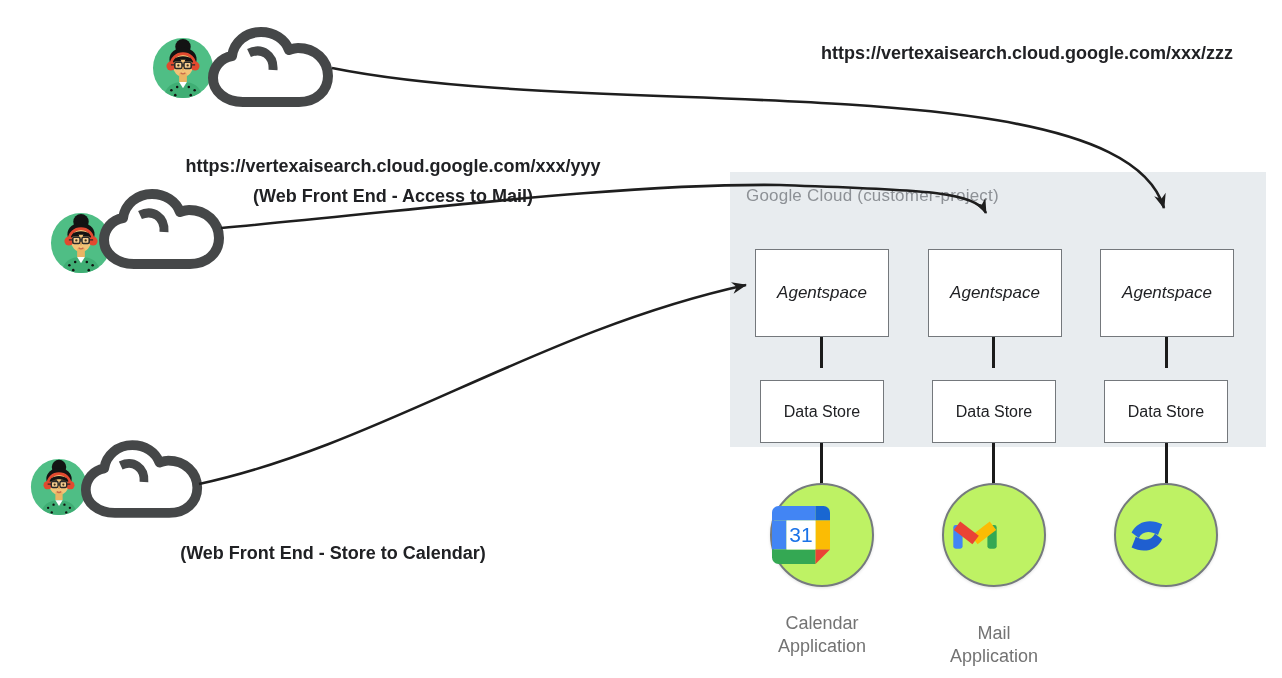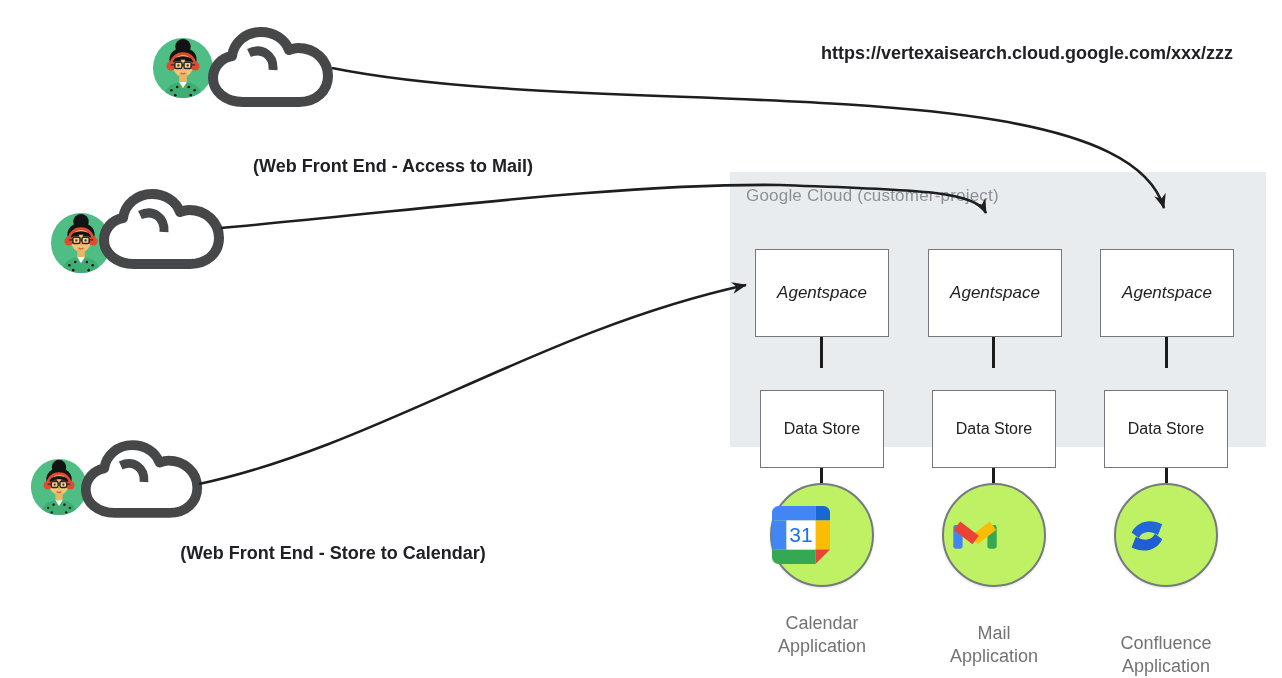--- a/index.html
+++ b/index.html
@@ -18,21 +18,21 @@
   }
   .gcp-label{
     position:absolute;left:746px;top:186px;font-size:17px;color:#8d9196;z-index:2;letter-spacing:.2px;
   }
   
   .node{
     position:absolute;background:#ffffff;border:1.5px solid #74787c;
     display:flex;align-items:center;justify-content:center;z-index:3;box-sizing:border-box;margin-top:23px;
   }
   .engine{width:134px;height:88px;top:226px;font-size:17px;font-style:italic;}
-  .store{width:124px;height:78px;top:367px;font-size:16px;}
+  .store{width:124px;height:63px;top:357px;font-size:16px;}
   .e1{left:755px;} .e2{left:928px;} .e3{left:1100px;}
   .s1{left:760px;} .s2{left:932px;} .s3{left:1104px;}
   
   .vline{position:absolute;width:3px;background:#1b1b1b;z-index:2;}
   
   .app-circle{
     position:absolute;top:483px;width:104px;height:104px;border-radius:50%;
     background:#bef264;border:2px solid #757a7e;box-sizing:border-box;z-index:3;
     display:flex;align-items:center;justify-content:flex-start;
     box-shadow:0 1px 3px rgba(0,0,0,0.12);
@@ -166,20 +166,21 @@
   </svg>
   <svg class="actor-cloud" style="left:80px;top:436px" width="126" height="88" viewBox="0 0 130 88">
     <path d="M 36 78 C 18 78 6 67 6 54 C 6 43 14 34 25 32 C 27 18 39 8 54 8 C 67 8 78 15 82 26 C 85 25 88 24 91 24 C 108 24 121 36 121 52 C 121 67 109 78 92 78 Z" fill="#ffffff" stroke="#454748" stroke-width="10" stroke-linejoin="round"></path>
     <path d="M 66 46 C 67 31 55 23 42 29" fill="none" stroke="#454748" stroke-width="9"></path>
   </svg>
 
   <div class="req" style="left:777px;top:38px">
     <span class="url">https://vertexaisearch.cloud.google.com/xxx/zzz</span>
   </div>
   <div class="req" style="left:143px;top:151px">
+    <span class="url">https://vertexaisearch.cloud.google.com/xxx/yyy</span>
     <span class="cap">(Web Front End - Access to Mail)</span>
   </div>
   <div class="req" style="left:83px;top:538px">
     <span class="cap">(Web Front End - Store to Calendar)</span>
   </div>
 
   <div class="gcp"></div>
   <div class="gcp-label">Google Cloud (customer-project)</div>
 
   <div class="vline" style="left:820px;top:313px;height:55px"></div>
@@ -235,21 +236,20 @@
   </div>
   <div class="app-circle c3">
     <svg width="60" height="60" viewBox="0 0 100 100">
       <path d="M 26 46 C 35 27 57 22 77 32 L 70 50 C 55 42 44 44 38 55 Z" fill="#2368db"></path>
       <path d="M 77 57 C 68 76 46 81 26 71 L 33 53 C 48 61 59 59 65 48 Z" fill="#1f5fd0"></path>
     </svg>
   </div>
 
   <div class="app-label" style="left:767px;top:612px">Calendar Application</div>
   <div class="app-label" style="left:939px;top:622px">Mail Application</div>
-  <div class="app-label" style="left:1111px;top:632px">Confluence Application</div>
 
   <svg id="arrows" width="1282" height="678" viewBox="0 0 1282 678">
     <defs>
       <marker id="ah" markerUnits="userSpaceOnUse" markerWidth="18" markerHeight="14" refX="15" refY="7" orient="auto">
         <path d="M1,1 L16,7 L1,13 L5.5,7 Z" fill="#1e1e1e"></path>
       </marker>
     </defs>
     <path d="M 332 68 C 600 122 1120 62 1164 208" fill="none" stroke="#1e1e1e" stroke-width="2.6" marker-end="url(#ah)"></path>
     <path d="M 221 228 C 400 212 620 183 780 185 C 910 190 975 190 986 213" fill="none" stroke="#1e1e1e" stroke-width="2.6" marker-end="url(#ah)"></path>
     <path d="M 199 484 C 380 445 540 330 746 285" fill="none" stroke="#1e1e1e" stroke-width="2.6" marker-end="url(#ah)"></path>

